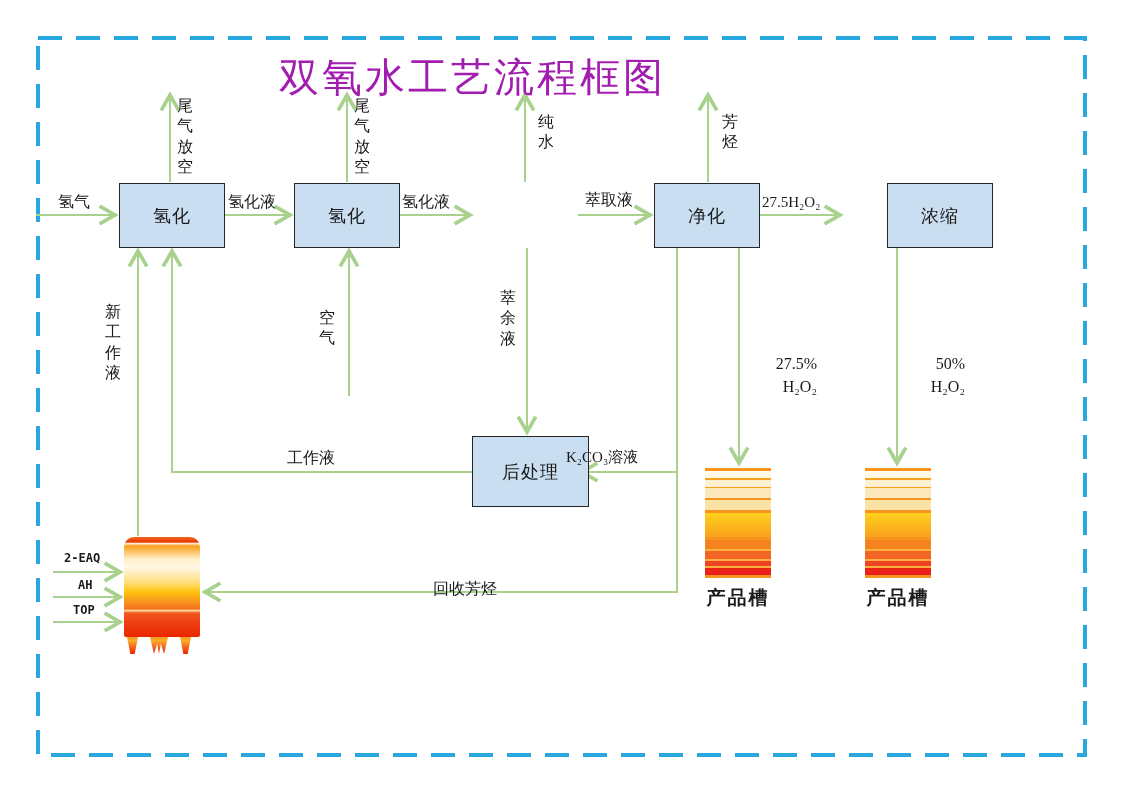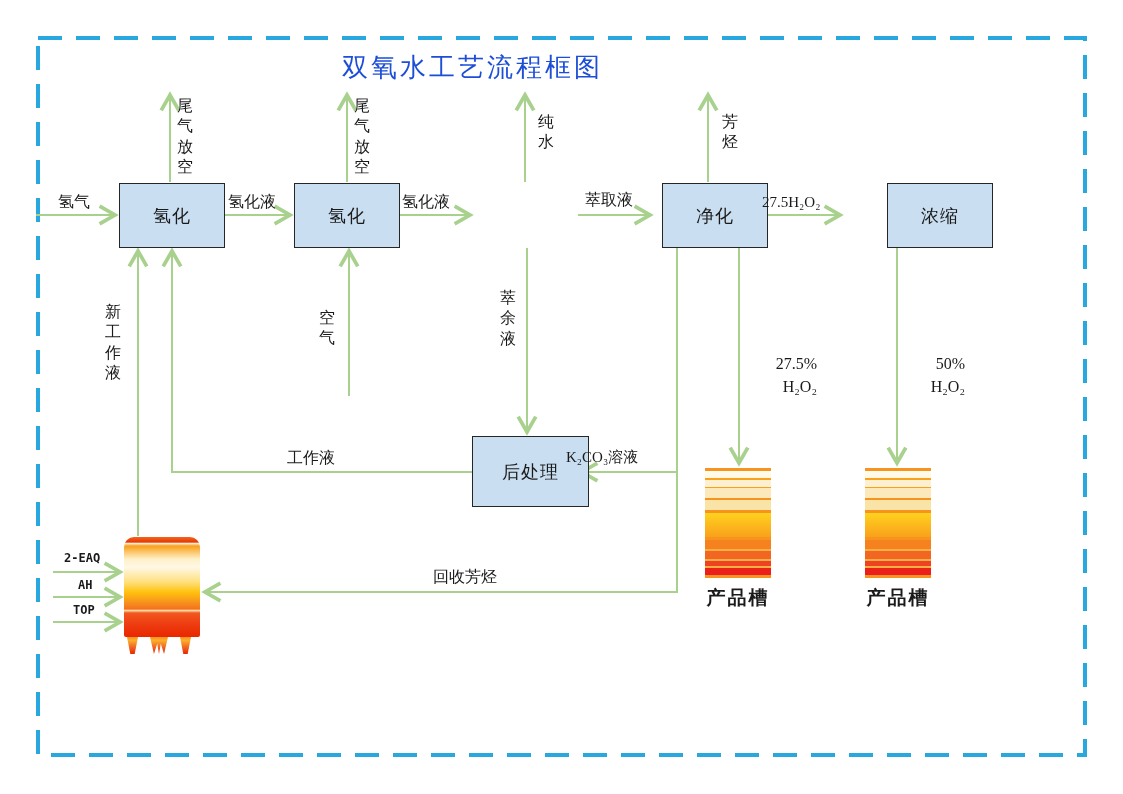--- a/index.html
+++ b/index.html
@@ -8,21 +8,21 @@
     font-family:"Liberation Serif","DejaVu Serif",serif; color:#1a1a1a;
     overflow:hidden;
   }
   .wires { position:absolute; left:0; top:0; width:1123px; height:794px; }
   .wires polyline, .wires line { stroke:var(--line-green,#A9D18E); stroke-width:2; fill:none; }
   .wires .frame-rect { stroke:var(--border-blue,#29A8E0); stroke-width:4; fill:none; }
   .arrowhead { stroke:var(--line-green,#A9D18E); fill:none; stroke-width:1.7; }
 
   .title {
     position:absolute; left:0; top:50px; width:945px; text-align:center;
-    font-size:26px; letter-spacing:3px; color:#1d4ed8;
+    font-size:40px; letter-spacing:3px; color:#a21caf;
   }
   .pbox {
     position:absolute; box-sizing:border-box;
     background:var(--box-fill,#C9DEF1);
     border:1.6px solid var(--box-border,#262626);
     display:flex; align-items:center; justify-content:center;
     font-size:18px; letter-spacing:1px;
   }
   .lbl { position:absolute; font-size:16px; white-space:nowrap; }
   .lbl.small { font-size:15px; }
@@ -126,38 +126,38 @@
   </svg>
 
   <div class="title">双氧水工艺流程框图</div>
 
   <div class="pbox" style="left:119px;top:183px;width:106px;height:65px;">
     <span>氢化</span>
   </div>
   <div class="pbox" style="left:294px;top:183px;width:106px;height:65px;">
     <span>氢化</span>
   </div>
-  <div class="pbox" style="left:654px;top:183px;width:106px;height:65px;margin-left:8px;">
+  <div class="pbox" style="left:654px;top:183px;width:106px;height:65px;">
     <span>净化</span>
   </div>
   <div class="pbox" style="left:887px;top:183px;width:106px;height:65px;">
     <span>浓缩</span>
   </div>
   <div class="pbox" style="left:472px;top:436px;width:117px;height:71px;">
     <span>后处理</span>
   </div>
 
   <div class="lbl" style="left:58px;top:192px;">氢气</div>
   <div class="lbl" style="left:228px;top:192px;">氢化液</div>
   <div class="lbl" style="left:402px;top:192px;">氢化液</div>
   <div class="lbl" style="left:585px;top:190px;">萃取液</div>
   <div class="lbl small" style="left:762px;top:194px;">27.5H₂O₂</div>
   <div class="lbl" style="left:287px;top:448px;">工作液</div>
   <div class="lbl small" style="left:566px;top:448px;">K₂CO₃溶液</div>
-  <div class="lbl" style="left:433px;top:567px;">回收芳烃</div>
+  <div class="lbl" style="left:433px;top:579px;">回收芳烃</div>
 
   <div class="vlabel" style="left:176px;top:96px;">尾气放空</div>
   <div class="vlabel" style="left:353px;top:96px;">尾气放空</div>
   <div class="vlabel" style="left:537px;top:112px;">纯水</div>
   <div class="vlabel" style="left:721px;top:112px;">芳烃</div>
   <div class="vlabel" style="left:318px;top:308px;">空气</div>
   <div class="vlabel" style="left:499px;top:288px;">萃余液</div>
   <div class="vlabel" style="left:104px;top:302px;">新工作液</div>
 
   <div class="two-line" style="left:737px;top:352px;">27.5%

